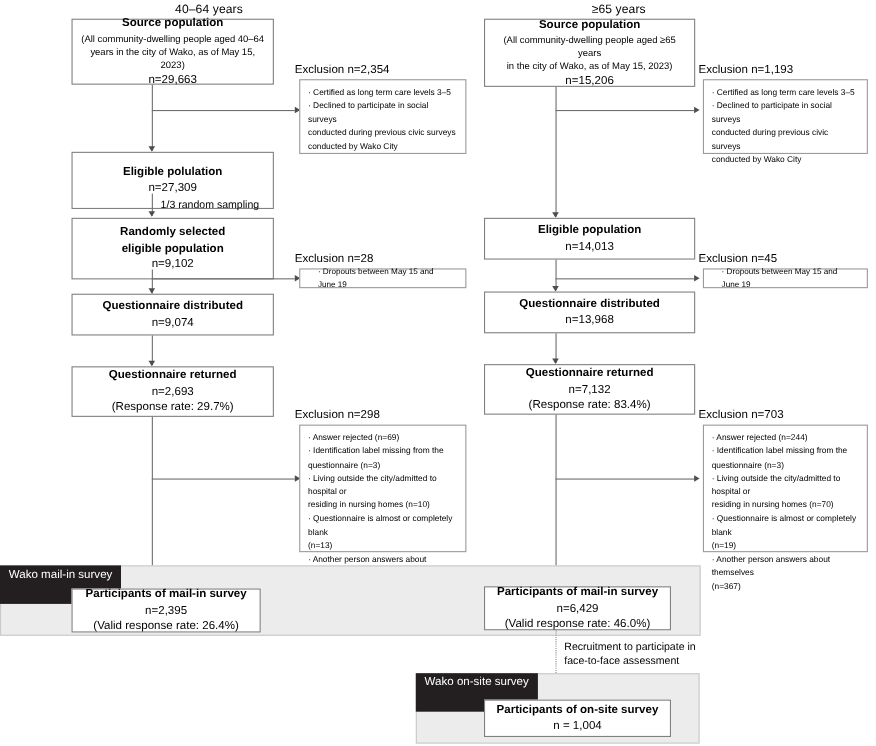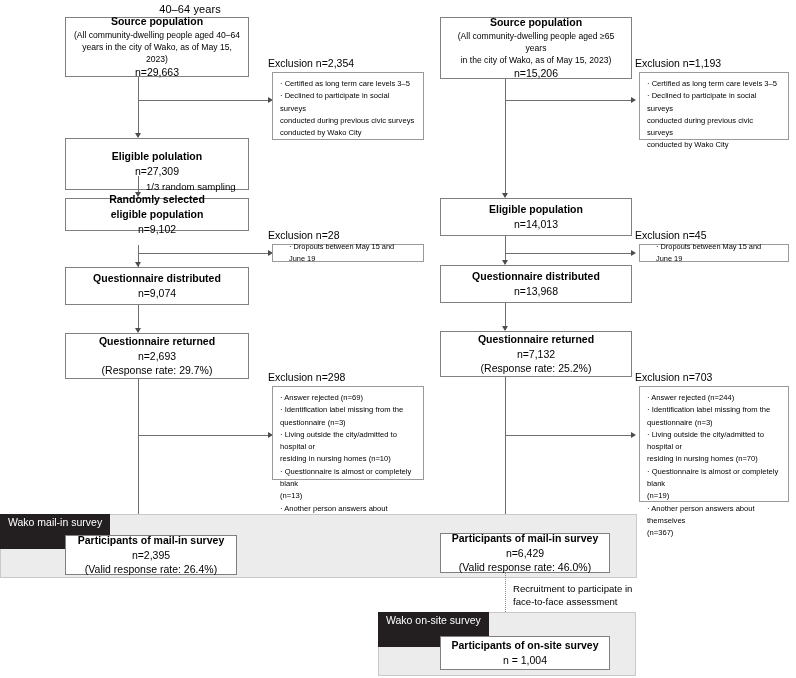--- a/index.html
+++ b/index.html
@@ -100,20 +100,21 @@
     line-height:1.45;
     white-space:nowrap;
   }
 </style>
 </head>
 <body>
 
 <div id="flow">
 
   <div class="abs col-head" style="left:65px;top:3px;width:250px;">40–64 years</div>
+  <div class="abs col-head" style="left:440px;top:3px;width:245px;">≥65 years</div>
 
   <div class="abs node" style="left:65px;top:17px;width:184px;height:60px;">
     <div class="ttl">Source population</div>
     <div class="ln" style="font-size:8.6px">(All community-dwelling people aged 40–64</div>
     <div class="ln" style="font-size:8.6px">years in the city of Wako, as of May 15, 2023)</div>
     <div class="ln">n=29,663</div>
   </div>
 
   <div class="abs vline" style="left:138px;top:77px;height:60px;"></div>
   <div class="abs hline" style="left:138px;top:100px;width:130px;"></div>
@@ -122,21 +123,21 @@
 
   <div class="abs node" style="left:65px;top:138px;width:184px;height:52px;">
     <div class="ttl">Eligible polulation</div>
     <div class="ln">n=27,309</div>
   </div>
 
   <div class="abs vline" style="left:138px;top:176px;height:20px;"></div>
   <div class="abs arrow-down" style="left:134.5px;top:192px;"></div>
   <div class="abs edge-label" style="left:146px;top:180px;">1/3 random sampling</div>
 
-  <div class="abs node" style="left:65px;top:198px;width:184px;height:33px;">
+  <div class="abs node" style="left:65px;top:198px;width:184px;height:56px;">
     <div class="ttl">Randomly selected</div>
     <div class="ttl">eligible population</div>
     <div class="ln">n=9,102</div>
   </div>
 
   <div class="abs vline" style="left:138px;top:245px;height:22px;"></div>
   <div class="abs hline" style="left:138px;top:253px;width:130px;"></div>
   <div class="abs arrow-right" style="left:268px;top:249.5px;"></div>
   <div class="abs arrow-down" style="left:134.5px;top:262px;"></div>
 
@@ -170,21 +171,21 @@
   </div>
 
   <div class="abs exc-cap" style="left:268px;top:229px;">Exclusion n=28</div>
   <div class="abs exc-box small" style="left:272px;top:244px;width:152px;height:18px;display:flex;align-items:center;">
     <ul>
       <li>· Dropouts between May 15 and June 19</li>
     </ul>
   </div>
 
   <div class="abs exc-cap" style="left:268px;top:371px;">Exclusion n=298</div>
-  <div class="abs exc-box" style="left:272px;top:386px;width:152px;height:94px;">
+  <div class="abs exc-box" style="left:272px;top:386px;width:152px;height:116px;">
     <ul>
       <li>· Answer rejected (n=69)</li>
       <li>· Identification label missing from the</li>
       <li>questionnaire (n=3)</li>
       <li>· Living outside the city/admitted to hospital or</li>
       <li>residing in nursing homes (n=10)</li>
       <li>· Questionnaire is almost or completely blank</li>
       <li>(n=13)</li>
       <li>· Another person answers about themselves</li>
       <li>(n=203)</li>
@@ -217,21 +218,21 @@
     <div class="ttl">Questionnaire distributed</div>
     <div class="ln">n=13,968</div>
   </div>
 
   <div class="abs vline" style="left:505px;top:303px;height:27px;"></div>
   <div class="abs arrow-down" style="left:501.5px;top:326px;"></div>
 
   <div class="abs node" style="left:440px;top:331px;width:192px;height:46px;">
     <div class="ttl">Questionnaire returned</div>
     <div class="ln">n=7,132</div>
-    <div class="ln">(Response rate: 25.2%)</div>
+    <div class="ln">(Response rate: 83.4%)</div>
   </div>
 
   <div class="abs vline" style="left:505px;top:377px;height:155px;"></div>
   <div class="abs hline" style="left:505px;top:435px;width:126px;"></div>
   <div class="abs arrow-right" style="left:631px;top:431.5px;"></div>
   <div class="abs arrow-down" style="left:501.5px;top:528px;"></div>
 
   <div class="abs exc-cap" style="left:635px;top:57px;text-align:center;">Exclusion n=1,193</div>
   <div class="abs exc-box" style="left:639px;top:72px;width:150px;height:68px;">
     <ul>

